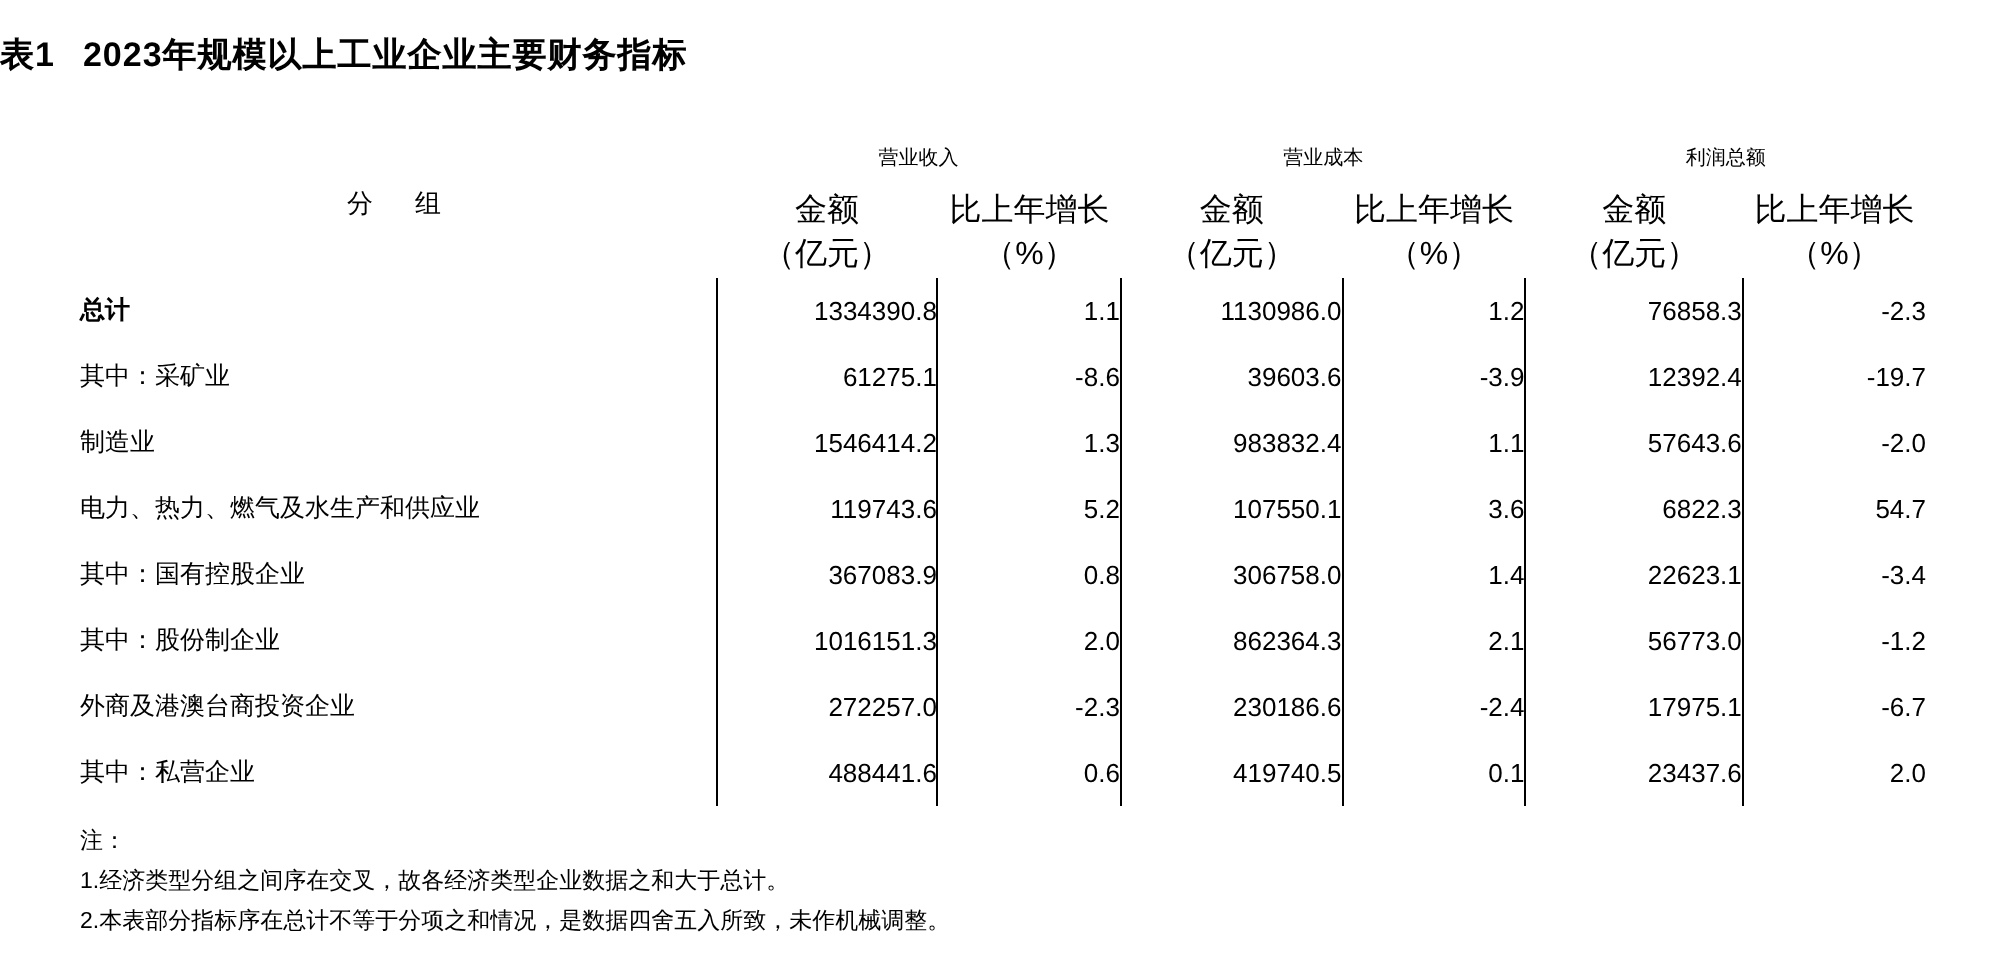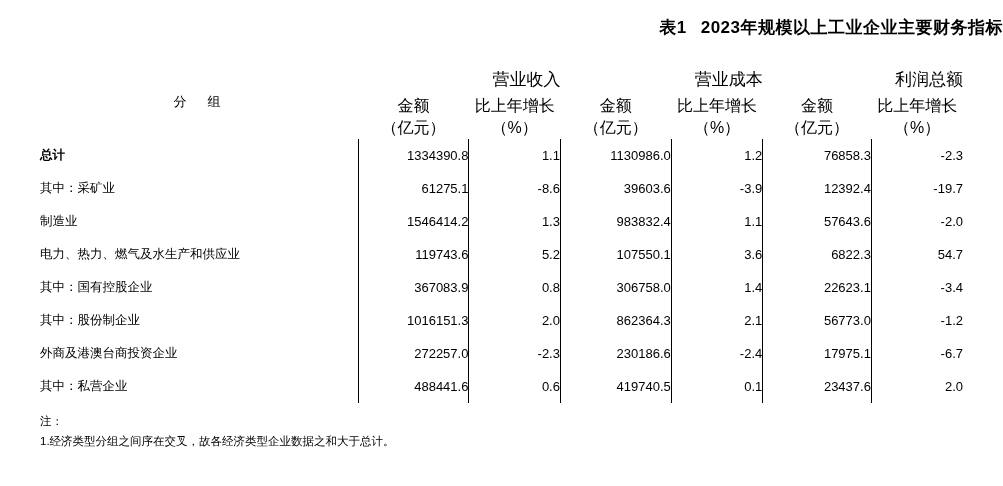--- a/index.html
+++ b/index.html
@@ -14,27 +14,26 @@
     color: #000000;
     overflow: hidden;
   }
   .page {
     position: relative;
     width: 1003px;
     height: 486px;
     box-sizing: border-box;
   }
   .title {
-    text-align: right;
+    text-align: left;
     font-size: 17px;
     font-weight: bold;
     letter-spacing: 0.5px;
     padding-top: 16px;
     padding-bottom: 10px;
-    padding-left: 12px;
   }
   .title .tnum {
     margin-right: 14px;
   }
   .table-wrap {
     margin: 16px 40px 0 40px;
   }
   table.fin {
     width: 923px;
     border-collapse: collapse;
@@ -51,23 +50,22 @@
 
   thead th {
     font-weight: normal;
     text-align: center;
     vertical-align: middle;
     line-height: 1.35;
   }
   th.group-head {
     border-bottom: 1px solid #000;
     border-left: 1px solid #000;
-    font-size: 17px;
+    font-size: 10px;
     height: 30px;
-    text-align: right;
   }
   th.sub-head {
     border-left: 1px solid #000;
     font-size: 16px;
     height: 44px;
   }
   th.rowhead-cell {
     font-size: 13px;
     height: 74px;
     letter-spacing: 4px;
@@ -230,15 +228,16 @@
           <td class="num sep">23437.6</td>
           <td class="num sep">2.0</td>
         </tr>
       </tbody>
     </table>
   </div>
 
   <div class="notes">
     <div>注：</div>
     <div>1.经济类型分组之间序在交叉，故各经济类型企业数据之和大于总计。</div>
+    <div>2.本表部分指标序在总计不等于分项之和情况，是数据四舍五入所致，未作机械调整。</div>
   </div>
 
 </div>
 
 </body></html>

